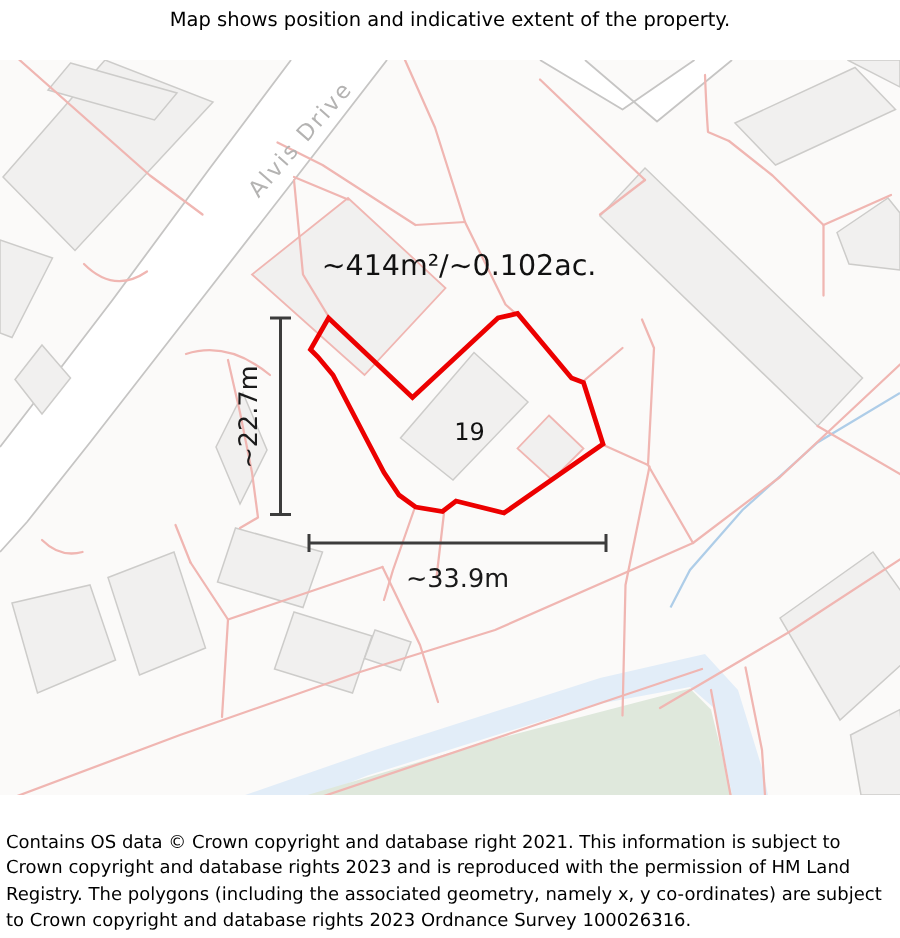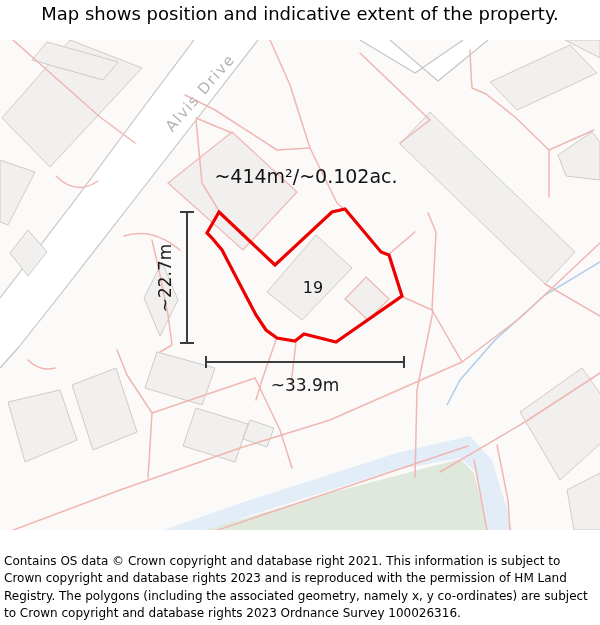--- a/index.html
+++ b/index.html
@@ -7,21 +7,21 @@
     --building-fill:#f1f0ef; --building-stroke:#cdccca; --parcel-line:#f0b6b2;
     --plot-outline:#ec0000; --water-fill:#e2edf8; --water-line:#aecde8;
     --green-fill:#dfe8dc; --dim-color:#3c3c3c; --street-label-color:#b4b3b2;
     --text-color:#000000;
   }
   *{margin:0;padding:0;box-sizing:border-box;}
   body{font-family:"DejaVu Sans","Liberation Sans",sans-serif;background:#fff;}
   .page{width:600px;height:625px;background:#fff;position:relative;overflow:hidden;}
   .header{height:40px;text-align:center;padding-top:6px;background:#fff;}
   .header .title{font-size:12.5px;color:var(--text-color);line-height:16px;}
-  .header .subtitle{font-size:18px;color:var(--text-color);line-height:16px;}
+  .header .subtitle{font-size:13px;color:var(--text-color);line-height:16px;}
   .map-wrap{width:600px;height:490px;position:relative;background:var(--map-bg);}
   svg{display:block;}
   .bldg{fill:var(--building-fill);stroke:var(--building-stroke);stroke-width:1;}
   .bldg-p{fill:var(--building-fill);stroke:var(--parcel-line);stroke-width:1.2;}
   .parcel{fill:none;stroke:var(--parcel-line);stroke-width:1.5;stroke-linecap:round;stroke-linejoin:round;}
   .casing{fill:none;stroke:var(--road-casing);stroke-width:1.2;stroke-linejoin:round;}
   .roadfill{fill:var(--road-fill);stroke:none;}
   .dim{stroke:var(--dim-color);stroke-width:2;stroke-linecap:butt;}
   .dim-label{font-size:17px;fill:#1a1a1a;}
   .map-label{font-size:19px;fill:#111;}

